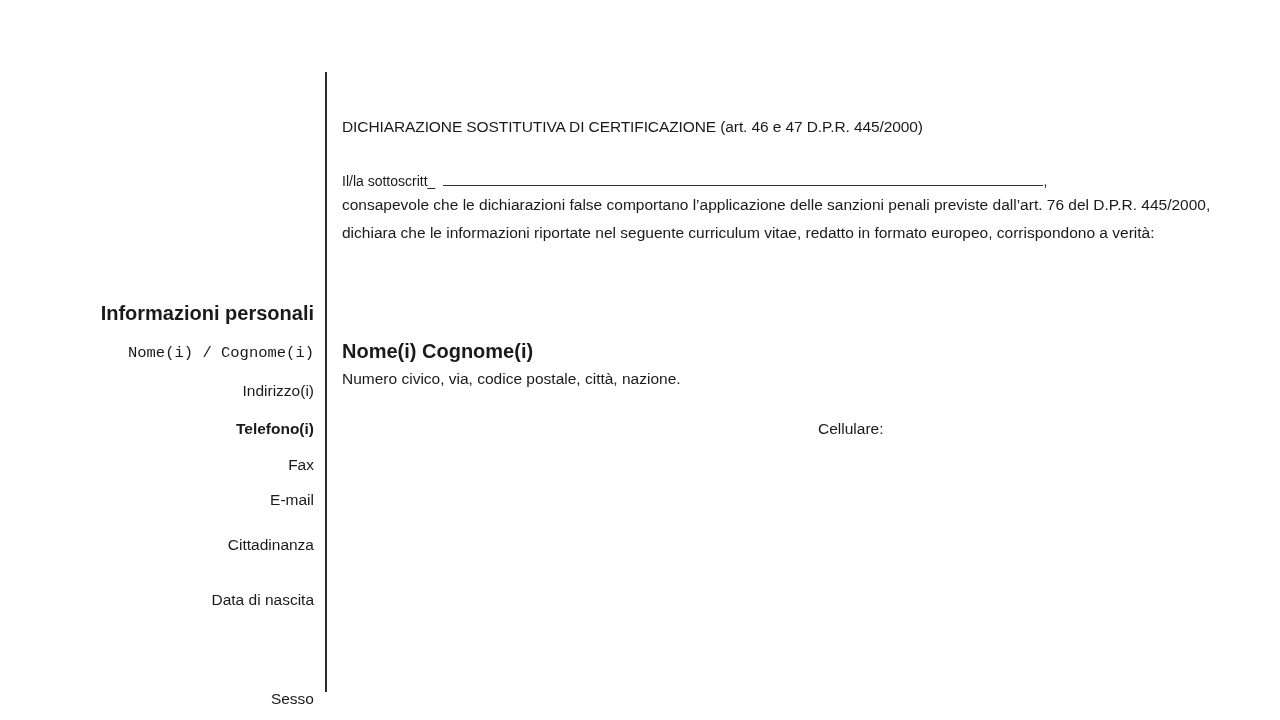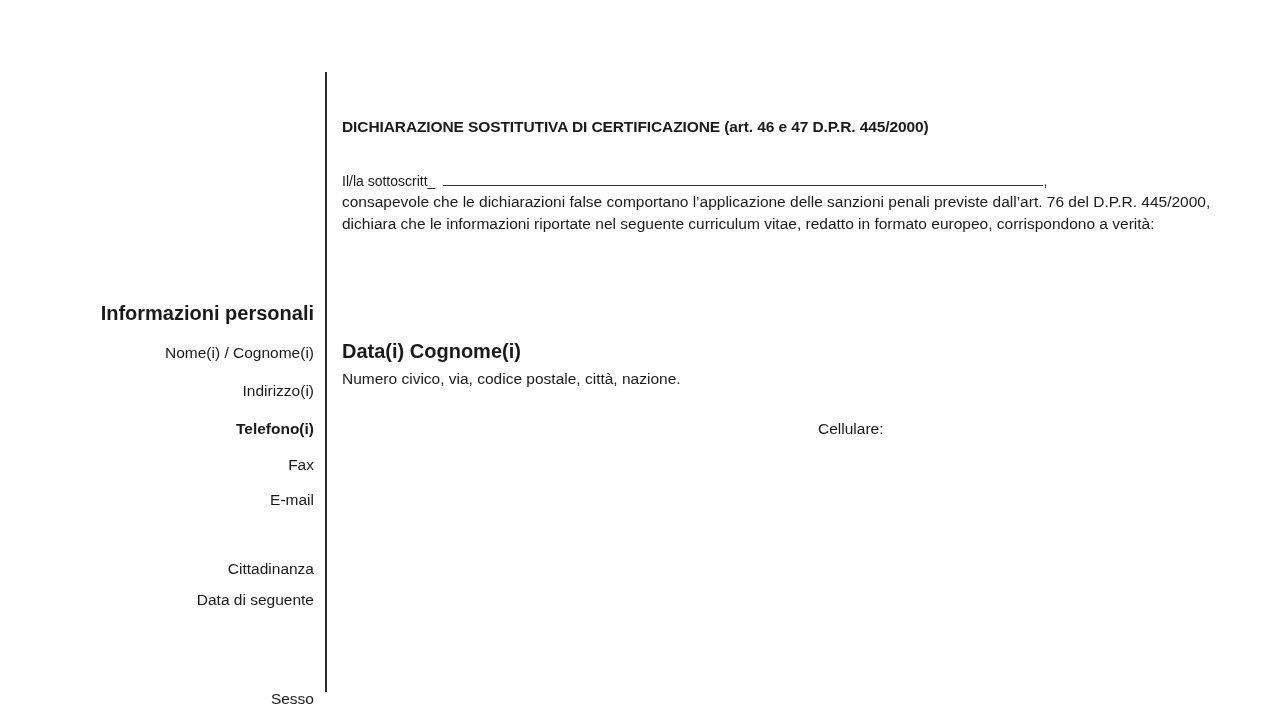--- a/index.html
+++ b/index.html
@@ -2,23 +2,23 @@
 <html><head>
 <meta charset="utf-8">
 <style>
   html, body { margin:0; padding:0; }
   body {
     width:1280px; height:720px; background:#ffffff; position:relative; overflow:hidden;
     font-family:"Liberation Sans", sans-serif; color:#1a1a1a;
   }
   .vline { position:absolute; left:325px; top:72px; width:2px; height:620px; background:#2a2a2a; }
   .abs { position:absolute; white-space:nowrap; }
-  .decl-title { left:342px; top:118px; font-size:15.5px; font-weight:bold; letter-spacing:-0.1px; }
+  .decl-title { left:342px; top:118px; font-size:15.5px; font-weight:normal; letter-spacing:-0.1px; }
   .decl-intro { left:342px; top:173px; font-size:14px; }
-  .decl-body { left:342px; top:191px; font-size:15.5px; line-height:22px; white-space:normal; width:900px; }
+  .decl-body { left:342px; top:191px; font-size:15.5px; line-height:28px; white-space:normal; width:900px; }
   .fill-line { display:inline-block; width:600px; border-bottom:1px solid #333; height:12px; margin-left:8px; vertical-align:baseline; }
   .label { right:966px; text-align:right; font-size:15.5px; }
   .section-heading { right:966px; top:302px; font-size:20px; font-weight:bold; }
   .name-value { left:342px; top:340px; font-size:20px; font-weight:bold; }
   .address-value { left:342px; top:370px; font-size:15.5px; }
   .cell-label { left:818px; top:420px; font-size:15.5px; }
 </style>
 </head>
 <body>
 
@@ -27,24 +27,24 @@
 <div class="abs decl-title">DICHIARAZIONE SOSTITUTIVA DI CERTIFICAZIONE (art. 46 e 47 D.P.R. 445/2000)</div>
 
 <div class="abs decl-intro">
   <span>Il/la sottoscritt_</span><span class="fill-line"></span><span>,</span>
 </div>
 
 <div class="abs decl-body">consapevole che le dichiarazioni false comportano l’applicazione delle sanzioni penali previste dall’art. 76 del D.P.R. 445/2000, dichiara che le informazioni riportate nel seguente curriculum vitae, redatto in formato europeo, corrispondono a verità:</div>
 
 <div class="abs section-heading">Informazioni personali</div>
 
-<div class="abs label" style="top:344px;">Nome(i) / Cognome(i)</div>
+<div class="abs label" style="top:344px;font-family:Liberation Mono, monospace;">Nome(i) / Cognome(i)</div>
 <div class="abs label" style="top:382px;">Indirizzo(i)</div>
 <div class="abs label" style="top:420px;font-weight:bold;">Telefono(i)</div>
 <div class="abs label" style="top:456px;">Fax</div>
 <div class="abs label" style="top:491px;text-align:center;">E-mail</div>
-<div class="abs label" style="top:560px;">Cittadinanza</div>
-<div class="abs label" style="top:591px;">Data di seguente</div>
+<div class="abs label" style="top:536px;">Cittadinanza</div>
+<div class="abs label" style="top:591px;">Data di nascita</div>
 <div class="abs label" style="top:642px;margin-top:48px;">Sesso</div>
 
-<div class="abs name-value">Data(i) Cognome(i)</div>
+<div class="abs name-value">Nome(i) Cognome(i)</div>
 <div class="abs address-value">Numero civico, via, codice postale, città, nazione.</div>
 <div class="abs cell-label">Cellulare:</div>
 
 </body></html>

